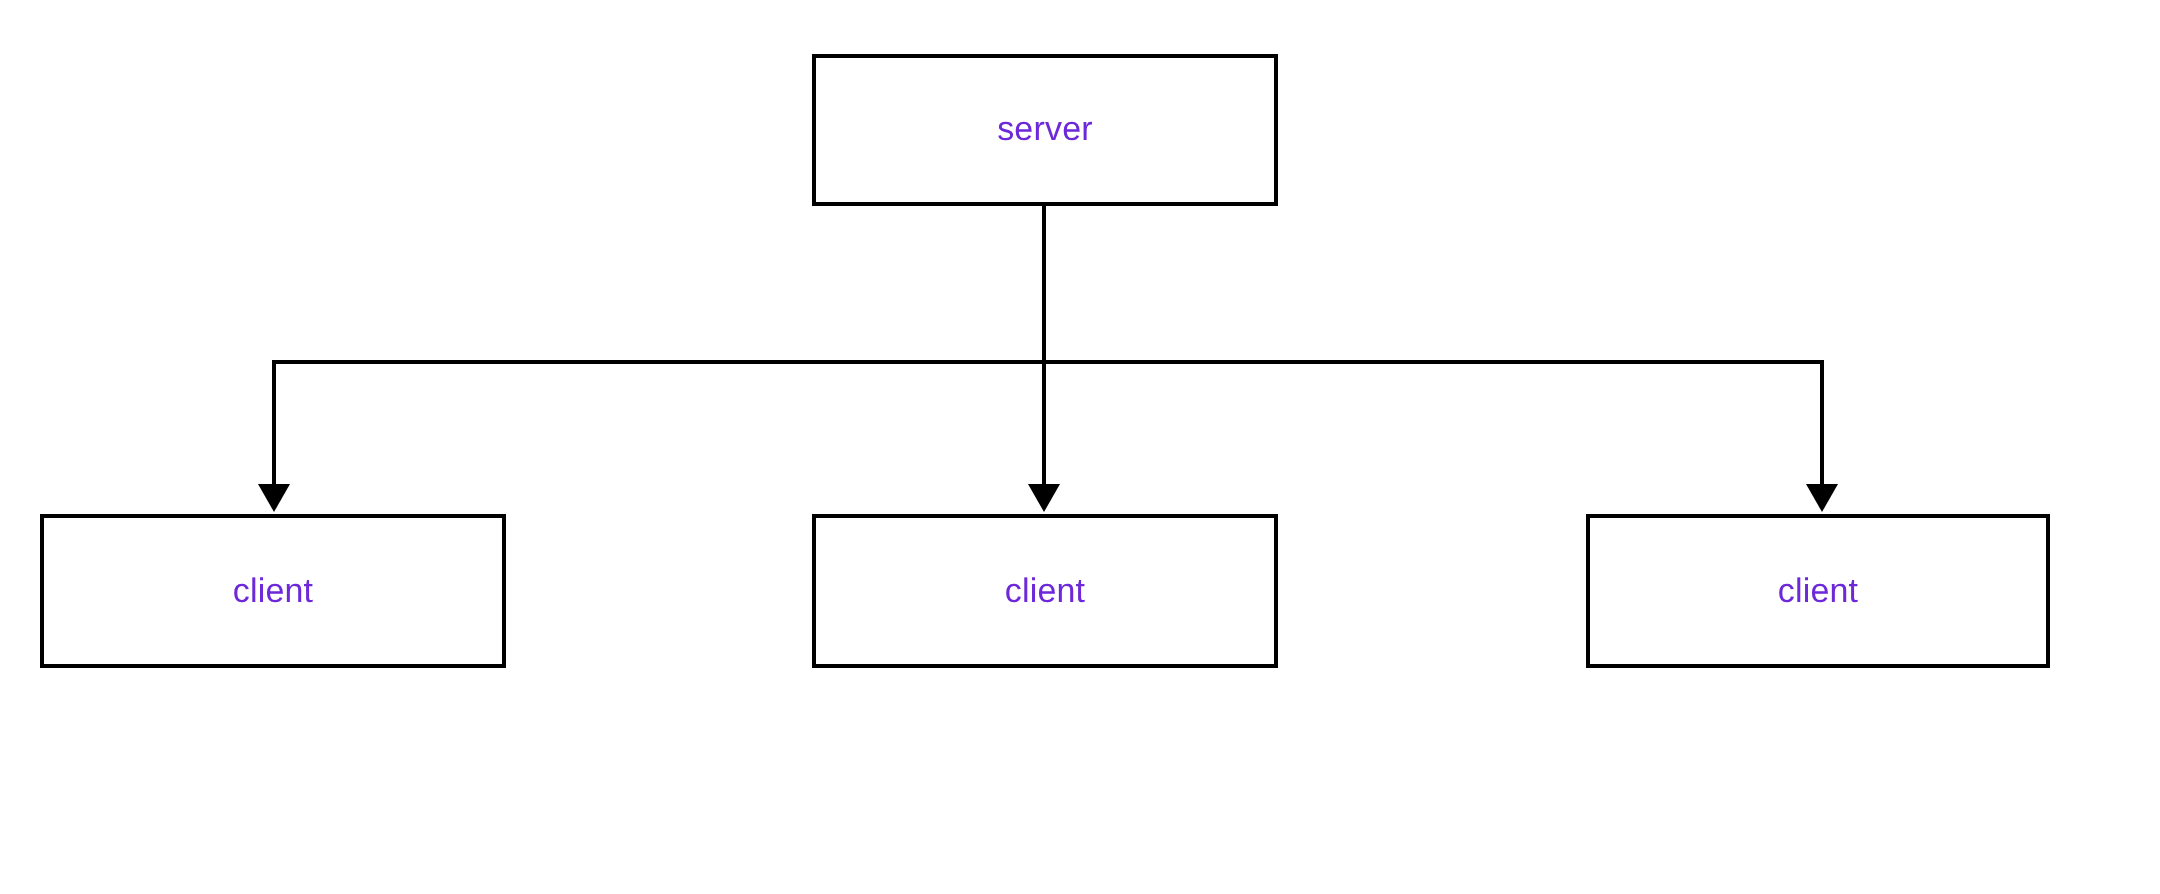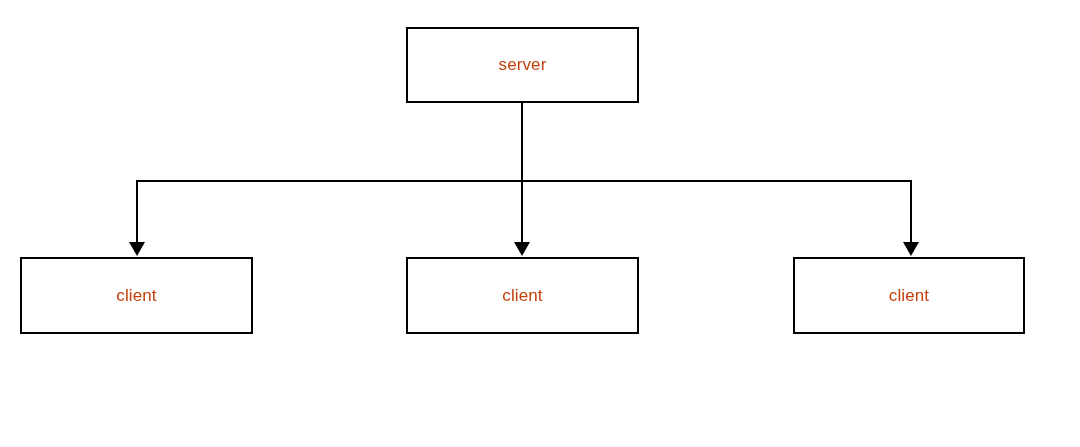--- a/index.html
+++ b/index.html
@@ -30,21 +30,21 @@
     background: #ffffff;
     border: 2px solid #000000;
     display: flex;
     align-items: center;
     justify-content: center;
   }
   .node-label {
     font-family: "Liberation Sans", sans-serif;
     font-size: 17px;
     line-height: 20px;
-    color: #c2410c;
+    color: #6d28d9;
     text-align: center;
     white-space: nowrap;
     letter-spacing: 0.1px;
   }
 </style>
 </head>
 <body>
 
 <div id="canvas">
 

